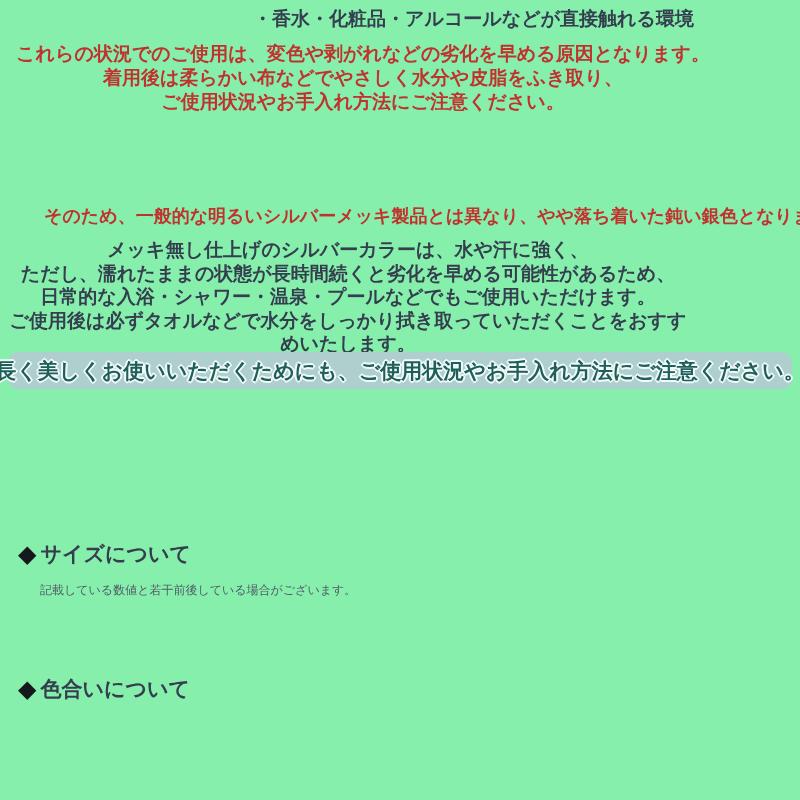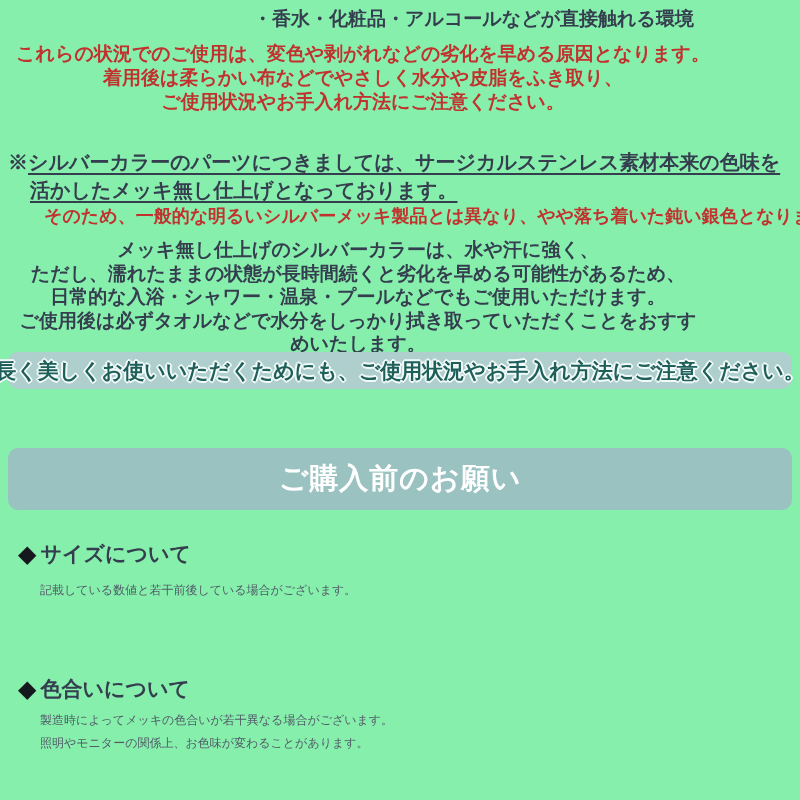--- a/index.html
+++ b/index.html
@@ -55,21 +55,20 @@
     white-space: nowrap;
   }
 
   
   .usage-block {
     left: 0; top: 238px; width: 696px;
     text-align: center;
     font-size: 19px; line-height: 23.5px;
     font-weight: 700;
     color: #343e4e;
-    padding-left: 10px;
   }
 
   
   .care-banner {
     left: 8px; top: 352px; width: 784px; height: 37px;
     background: #aecfcd;
     border-radius: 10px;
     display: flex; align-items: center; justify-content: center;
     font-size: 21px; font-weight: 700;
     color: #1e5f5a;
@@ -123,52 +122,39 @@
 <div id="page">
 
   <div class="abs env-item">・香水・化粧品・アルコールなどが直接触れる環境</div>
 
   <div class="abs warning-block">
     <div>これらの状況でのご使用は、変色や剥がれなどの劣化を早める原因となります。</div>
     <div>着用後は柔らかい布などでやさしく水分や皮脂をふき取り、</div>
     <div>ご使用状況やお手入れ方法にご注意ください。</div>
   </div>
 
-  <div class="abs silver-note">
-    <div class="line1">
-      <span>※</span><span class="uline">シルバーカラーのパーツにつきましては、サージカルステンレス素材本来の色味を</span>
-    </div>
-    <div class="line2">
-      <span class="uline">活かしたメッキ無し仕上げとなっております。</span>
-    </div>
-  </div>
 
   <div class="abs silver-red">そのため、一般的な明るいシルバーメッキ製品とは異なり、やや落ち着いた鈍い銀色となります。</div>
 
   <div class="abs usage-block">
     <div>メッキ無し仕上げのシルバーカラーは、水や汗に強く、</div>
     <div>ただし、濡れたままの状態が長時間続くと劣化を早める可能性があるため、</div>
     <div>日常的な入浴・シャワー・温泉・プールなどでもご使用いただけます。</div>
     <div>ご使用後は必ずタオルなどで水分をしっかり拭き取っていただくことをおすすめいたします。</div>
   </div>
 
   <div class="abs care-banner">長く美しくお使いいただくためにも、ご使用状況やお手入れ方法にご注意ください。</div>
 
-  <div class="abs purchase-header">ご購入前のお願い</div>
 
   <div id="size-heading" class="abs section-heading">
     <span class="diamond">◆</span>
     <span class="title">サイズについて</span>
   </div>
   <div id="size-body" class="abs section-body">
     <div>記載している数値と若干前後している場合がございます。</div>
   </div>
 
   <div id="color-heading" class="abs section-heading">
     <span class="diamond">◆</span>
     <span class="title">色合いについて</span>
   </div>
-  <div id="color-body" class="abs section-body">
-    <div>製造時によってメッキの色合いが若干異なる場合がございます。</div>
-    <div>照明やモニターの関係上、お色味が変わることがあります。</div>
-  </div>
 
 </div>
 
 </body></html>

